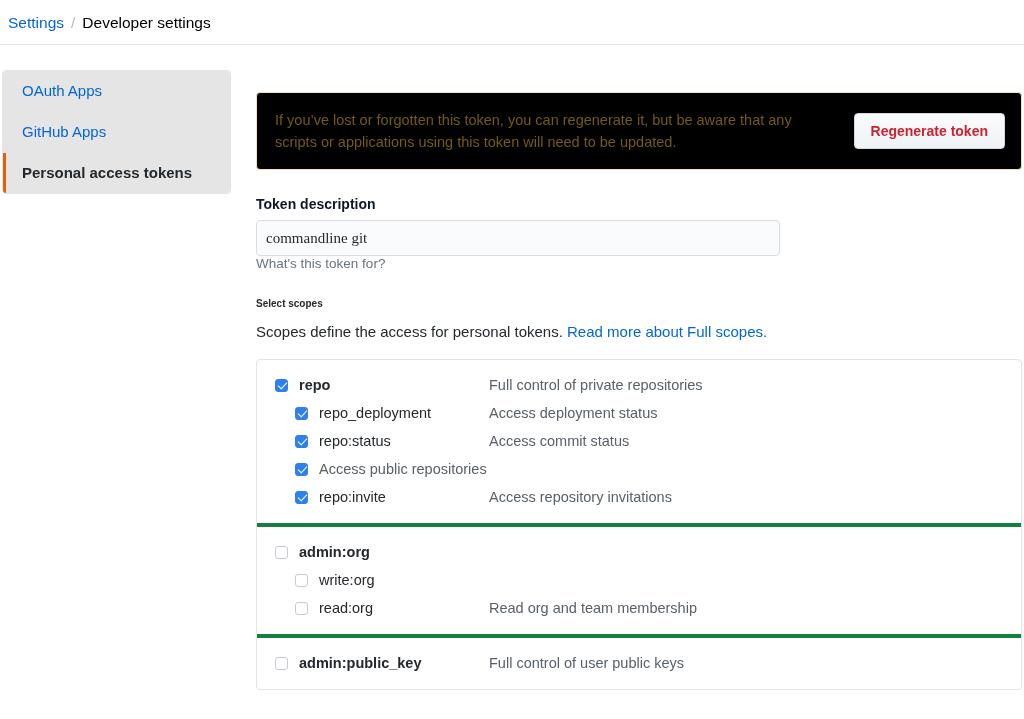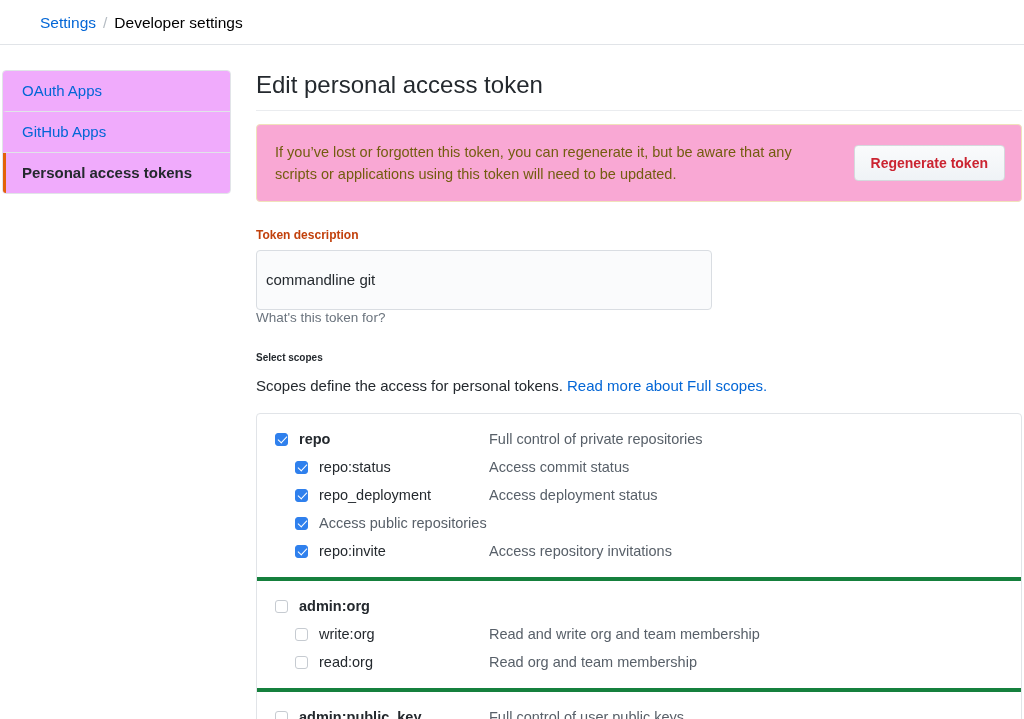--- a/index.html
+++ b/index.html
@@ -26,21 +26,20 @@
     display: flex;
     align-items: flex-start;
     padding: 13px 0 0 0;
   }
   .breadcrumb {
     font-size: 15.5px;
     line-height: 20px;
     display: flex;
     align-items: baseline;
     padding-left: 8px;
-    margin-left: 32px;
   }
   .breadcrumb a {
     color: #0366d6;
     text-decoration: none;
   }
   .breadcrumb .sep {
     color: #b5bcc3;
     margin: 0 7px;
     font-weight: 400;
   }
@@ -67,21 +66,21 @@
   }
   .menu-item {
     display: block;
     padding: 10px 16px;
     font-size: 15px;
     line-height: 20px;
     color: #0366d6;
     text-decoration: none;
     border-bottom: 1px solid #e1e4e8;
     border-left: 3px solid transparent;
-    background: #f0abfc;
+    background: #e5e5e5;
   }
   .menu-item:last-child { border-bottom: none; }
   .menu-item.selected {
     color: #24292e;
     font-weight: bold;
     border-left: 3px solid #e36209;
     cursor: default;
   }
 
   .content {
@@ -96,22 +95,22 @@
     font-weight: 400;
     line-height: 30px;
     margin: 0;
     padding-bottom: 10px;
     border-bottom: 1px solid #eaecef;
     color: #24292e;
   }
 
   
   .flash {
-    margin-top: 13px;
-    background: #f9a8d4;
+    margin-top: 22px;
+    background: #000000;
     border: 1px solid #f0e2bb;
     border-radius: 4px;
     padding: 16px 16px 16px 18px;
     display: flex;
     align-items: center;
     justify-content: space-between;
     gap: 16px;
     color: #735c0f;
   }
   .flash-text {
@@ -128,33 +127,33 @@
     font-size: 14px;
     font-weight: bold;
     font-family: "Liberation Sans", sans-serif;
     color: #cb2431;
     cursor: pointer;
     white-space: nowrap;
   }
 
   
   .field-label {
-    font-size: 12px;
+    font-size: 14px;
     font-weight: bold;
     margin-top: 26px;
     margin-bottom: 8px;
-    color: #c2410c;
+    color: #0f172a;
   }
   .text-input {
     display: block;
-    width: 456px;
-    padding: 19px 9px;
+    width: 524px;
+    padding: 7px 9px;
     font-size: 15px;
     line-height: 20px;
-    font-family: Liberation Sans, sans-serif;
+    font-family: Liberation Serif, serif;
     color: #24292e;
     background: #fafbfc;
     border: 1px solid #d9dde2;
     border-radius: 4px;
     outline: none;
   }
   .help-text {
     font-size: 13.5px;
     color: #6a737d;
   }
@@ -256,21 +255,20 @@
   <aside class="sidebar">
     <nav class="menu">
       <a href="#" class="menu-item">OAuth Apps</a>
       <a href="#" class="menu-item">GitHub Apps</a>
       <a href="#" class="menu-item selected">Personal access tokens</a>
     </nav>
   </aside>
 
   <main class="content">
 
-    <h1 class="page-title">Edit personal access token</h1>
 
     <div class="flash">
       <div class="flash-text">If you’ve lost or forgotten this token, you can regenerate it, but be aware that any scripts or applications using this token will need to be updated.</div>
       <button class="btn" type="button">Regenerate token</button>
     </div>
 
     <div class="field-label">Token description</div>
     <input class="text-input" type="text" value="commandline git" style="">
     <div class="help-text">What's this token for?</div>
 
@@ -283,48 +281,47 @@
     <div class="scopes">
 
       <div class="scope-group">
         <div class="scope-row parent">
           <span class="cb checked"></span>
           <span class="scope-name">repo</span>
           <span class="scope-desc">Full control of private repositories</span>
         </div>
         <div class="scope-row child">
           <span class="cb checked"></span>
+          <span class="scope-name">repo_deployment</span>
+          <span class="scope-desc">Access deployment status</span>
+        </div>
+        <div class="scope-row child">
+          <span class="cb checked"></span>
           <span class="scope-name">repo:status</span>
           <span class="scope-desc">Access commit status</span>
-        </div>
-        <div class="scope-row child">
-          <span class="cb checked"></span>
-          <span class="scope-name">repo_deployment</span>
-          <span class="scope-desc">Access deployment status</span>
         </div>
         <div class="scope-row child">
           <span class="cb checked"></span>
           <span class="scope-desc">Access public repositories</span>
         </div>
         <div class="scope-row child">
           <span class="cb checked"></span>
           <span class="scope-name">repo:invite</span>
           <span class="scope-desc">Access repository invitations</span>
         </div>
       </div>
 
       <div class="scope-group">
         <div class="scope-row parent">
           <span class="cb"></span>
           <span class="scope-name">admin:org</span>
         </div>
         <div class="scope-row child">
           <span class="cb"></span>
           <span class="scope-name">write:org</span>
-          <span class="scope-desc">Read and write org and team membership</span>
         </div>
         <div class="scope-row child">
           <span class="cb"></span>
           <span class="scope-name">read:org</span>
           <span class="scope-desc">Read org and team membership</span>
         </div>
       </div>
 
       <div class="scope-group">
         <div class="scope-row parent">

